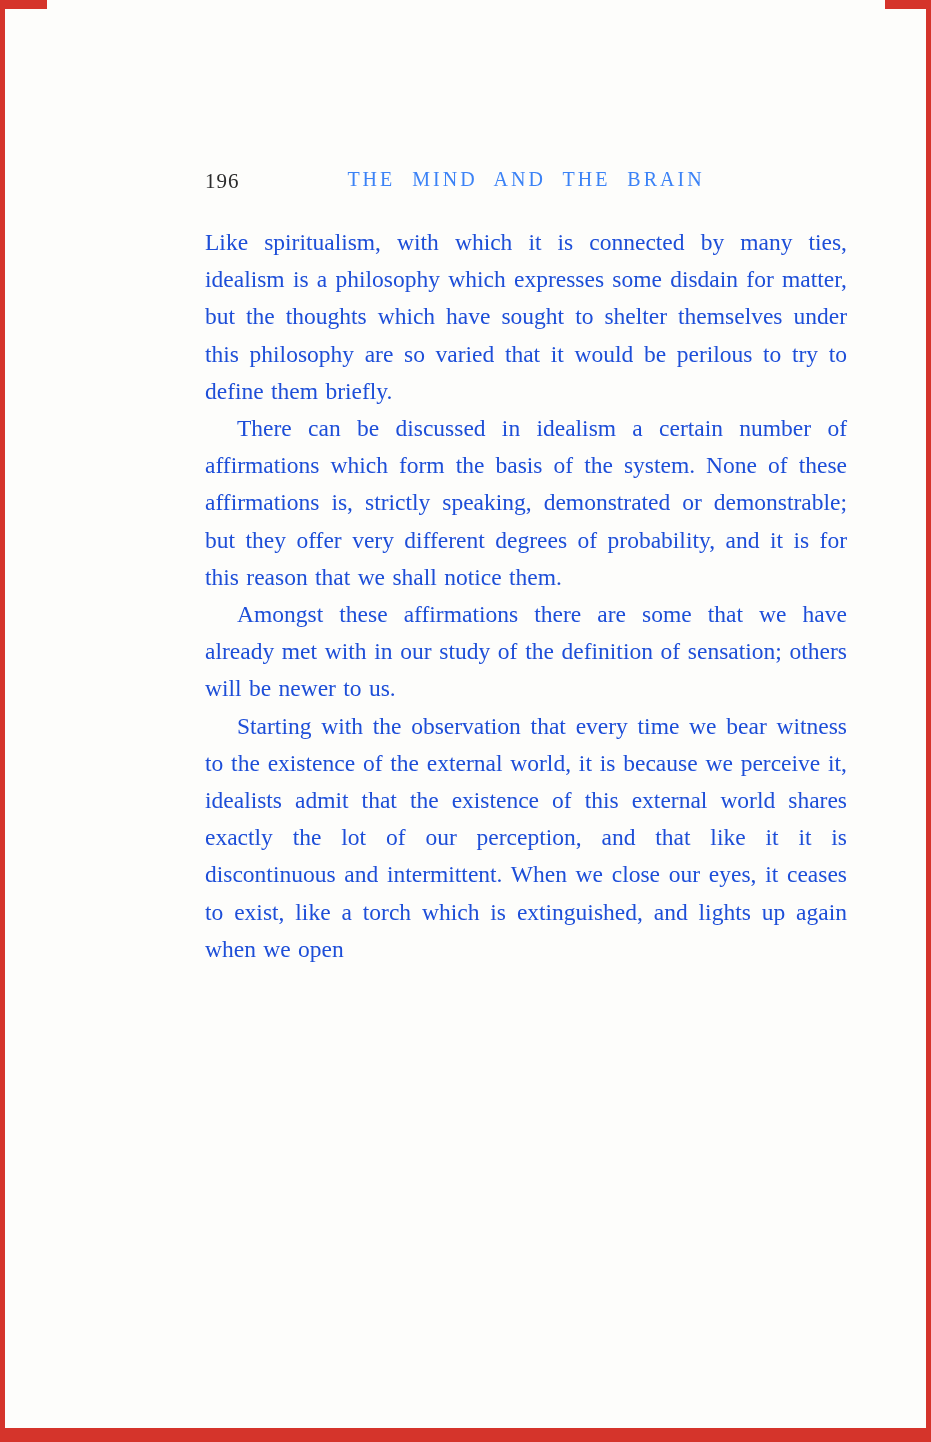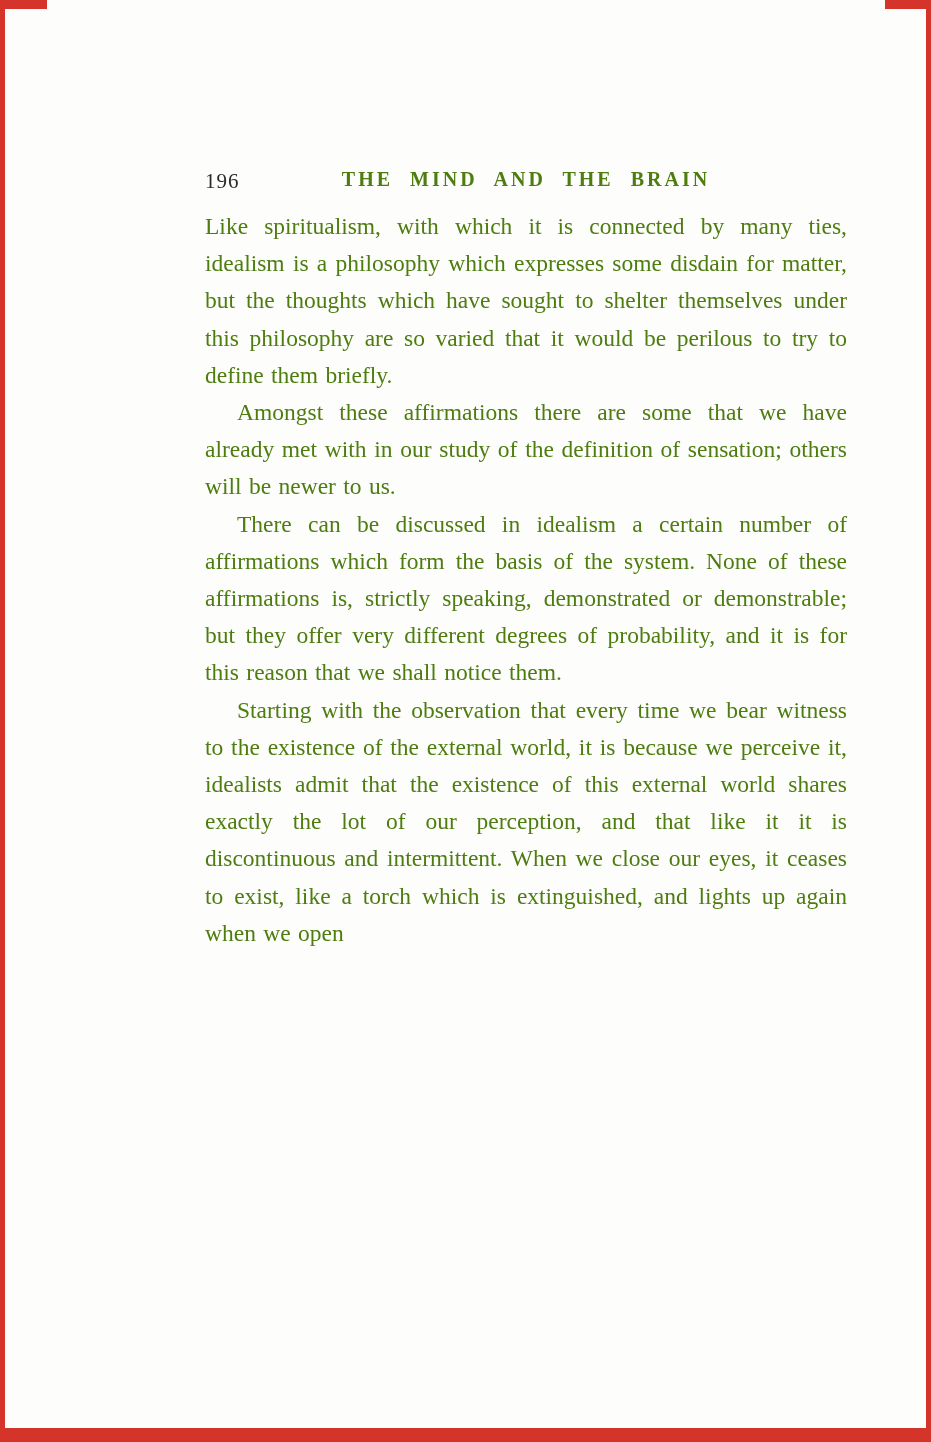--- a/index.html
+++ b/index.html
@@ -30,47 +30,47 @@
   .content {
     position: absolute;
     left: 205px;
     top: 166px;
     width: 642px;
   }
 
   .page-header {
     position: relative;
     height: 30px;
-    margin-bottom: 12px;
+    margin-bottom: 28px;
   }
   .page-number {
     position: absolute;
     left: 0;
     top: 3px;
     font-size: 21px;
     letter-spacing: 1px;
     color: #2b2b2b;
   }
   .running-title {
     display: block;
     text-align: center;
     font-size: 20px;
-    font-weight: bold;
+    font-weight: normal;
     letter-spacing: 3px;
     word-spacing: 9px;
-    color: #4d7c0f;
+    color: #3b82f6;
     padding-top: 2px;
   }
 
   .page-body p.para {
     margin: 0;
     font-size: 23.5px;
     line-height: 37.2px;
     text-align: justify;
-    color: #4d7c0f;
+    color: #1d4ed8;
     word-spacing: 1.5px;
   }
   .page-body p.para.indent {
     text-indent: 32px;
   }
   .page-body .italic {
     font-style: italic;
   }
 </style>
 </head>
@@ -87,19 +87,19 @@
   <div class="content">
 
     <header class="page-header">
       <span class="page-number">196</span>
       <span class="running-title">THE MIND AND THE BRAIN</span>
     </header>
 
     <div class="page-body">
 
     <p class="para"><span>Like spiritualism, with which it is connected by many ties, idealism is a philosophy which expresses some disdain for matter, but the thoughts which have sought to shelter themselves under this philosophy are so varied that it would be perilous to try to define them briefly.</span></p>
+        <p class="para indent"><span>There can be discussed in idealism a certain number of affirmations which form the basis of the system. None of these affirmations is, strictly speaking, demonstrated or demonstrable; but they offer very different degrees of probability, and it is for this reason that we shall notice them.</span></p>
         <p class="para indent"><span>Amongst these affirmations there are some that we have already met with in our study of the definition of sensation; others will be newer to us.</span></p>
-        <p class="para indent"><span>There can be discussed in idealism a certain number of affirmations which form the basis of the system. None of these affirmations is, strictly speaking, demonstrated or demonstrable; but they offer very different degrees of probability, and it is for this reason that we shall notice them.</span></p>
         <p class="para indent"><span>Starting with the observation that every time we bear witness to the existence of the external world, it is because we perceive it, idealists admit that the existence of this external world shares exactly the lot of our perception, and that like it it is discontinuous and intermittent. When we close our eyes, it ceases to exist, like a torch which is extinguished, and lights up again when we open</span></p>
       </div>
 
   </div>
 </div>
 
 </body></html>

